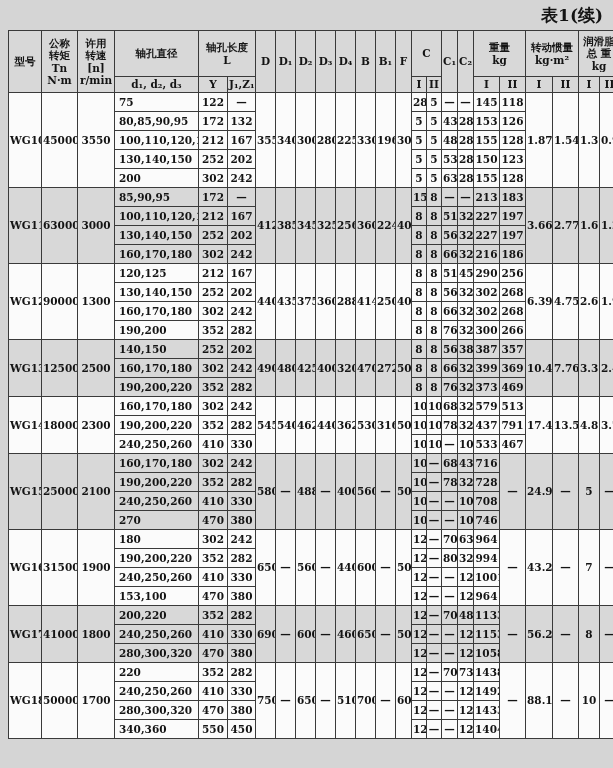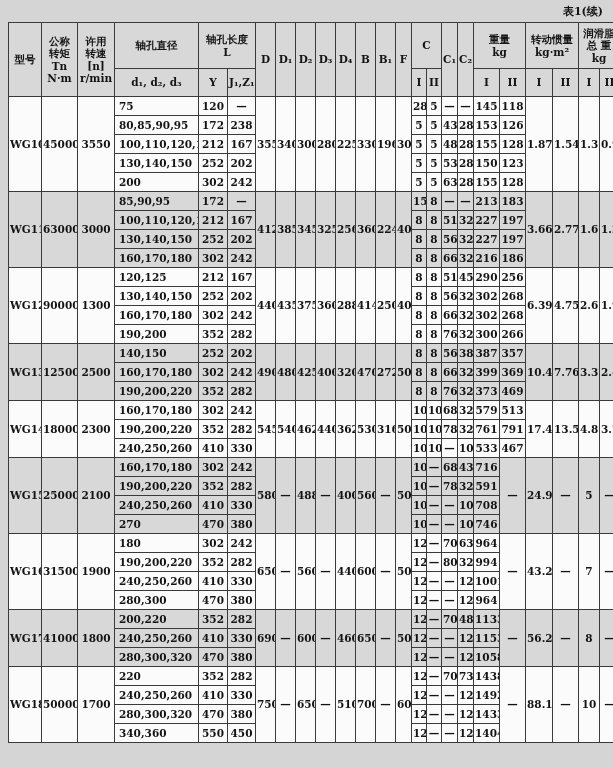--- a/index.html
+++ b/index.html
@@ -4,21 +4,21 @@
 <style>
   * { box-sizing: border-box; margin: 0; padding: 0; }
   html,body { width: 613px; height: 768px; }
   body {
     background: #d5d5d5;
     font-family: "DejaVu Serif", "Liberation Serif", serif;
     color: #141414;
   }
   .caption {
     text-align: right;
-    font-size: 11px;
+    font-size: 17px;
     font-weight: bold;
     padding: 4px 10px 3px 0;
   }
   table.spec {
     border-collapse: collapse;
     table-layout: fixed;
     width: 597px;
     margin-left: 8px;
     border: 1.5px solid #2e2e2e;
   }
@@ -31,21 +31,21 @@
     padding: 0 1px;
     line-height: 1.18;
     overflow: hidden;
   }
   thead th {
     background: #d8d8d8;
     white-space: pre-line;
     font-size: 10.5px;
   }
   thead tr.h1 th { height: 46px; }
-  thead tr.h2 th { height: 28px; }
+  thead tr.h2 th { height: 16px; }
   tbody td { background: #fbfbfb; height: 19px; }
   tbody tr.shaded td { background: #d8d8d8; }
   td.bore { text-align: left; padding-left: 4px; }
 </style>
 </head>
 <body>
 
 <div class="caption">表1(续)</div>
 
 <table class="spec">
@@ -121,21 +121,21 @@
       <th>I</th>
       <th>II</th>
     </tr>
   </thead>
   <tbody id="tbody">
       <tr>
         <td rowspan="5">WG10</td>
         <td rowspan="5">45000</td>
         <td rowspan="5">3550</td>
         <td class="bore">75</td>
-        <td>120</td>
+        <td>122</td>
         <td>—</td>
         <td rowspan="5">355</td>
         <td rowspan="5">340</td>
         <td rowspan="5">300</td>
         <td rowspan="5">280</td>
         <td rowspan="5">225</td>
         <td rowspan="5">330</td>
         <td rowspan="5">196</td>
         <td rowspan="5">30</td>
         <td>28</td>
@@ -145,21 +145,21 @@
         <td>145</td>
         <td>118</td>
         <td rowspan="5">1.87</td>
         <td rowspan="5">1.54</td>
         <td rowspan="5">1.3</td>
         <td rowspan="5">0.9</td>
       </tr>
       <tr>
         <td class="bore">80,85,90,95</td>
         <td>172</td>
-        <td>238</td>
+        <td>132</td>
         <td>5</td>
         <td>5</td>
         <td>43</td>
         <td>28</td>
         <td>153</td>
         <td>126</td>
       </tr>
       <tr>
         <td class="bore">100,110,120,125</td>
         <td>212</td>
@@ -386,21 +386,21 @@
         <td rowspan="3">3.7</td>
       </tr>
       <tr>
         <td class="bore">190,200,220</td>
         <td>352</td>
         <td>282</td>
         <td>10</td>
         <td>10</td>
         <td>78</td>
         <td>32</td>
-        <td>761</td>
+        <td>437</td>
         <td>791</td>
       </tr>
       <tr>
         <td class="bore">240,250,260</td>
         <td>410</td>
         <td>330</td>
         <td>10</td>
         <td>10</td>
         <td>—</td>
         <td>10</td>
@@ -434,21 +434,21 @@
         <td rowspan="4">—</td>
       </tr>
       <tr class="shaded">
         <td class="bore">190,200,220</td>
         <td>352</td>
         <td>282</td>
         <td>10</td>
         <td>—</td>
         <td>78</td>
         <td>32</td>
-        <td>591</td>
+        <td>728</td>
       </tr>
       <tr class="shaded">
         <td class="bore">240,250,260</td>
         <td>410</td>
         <td>330</td>
         <td>10</td>
         <td>—</td>
         <td>—</td>
         <td>10</td>
         <td>708</td>
@@ -503,21 +503,21 @@
         <td class="bore">240,250,260</td>
         <td>410</td>
         <td>330</td>
         <td>12</td>
         <td>—</td>
         <td>—</td>
         <td>12</td>
         <td>1001</td>
       </tr>
       <tr>
-        <td class="bore">280,300</td>
+        <td class="bore">153,100</td>
         <td>470</td>
         <td>380</td>
         <td>12</td>
         <td>—</td>
         <td>—</td>
         <td>12</td>
         <td>964</td>
       </tr>
       <tr class="shaded">
         <td rowspan="3">WG17</td>

